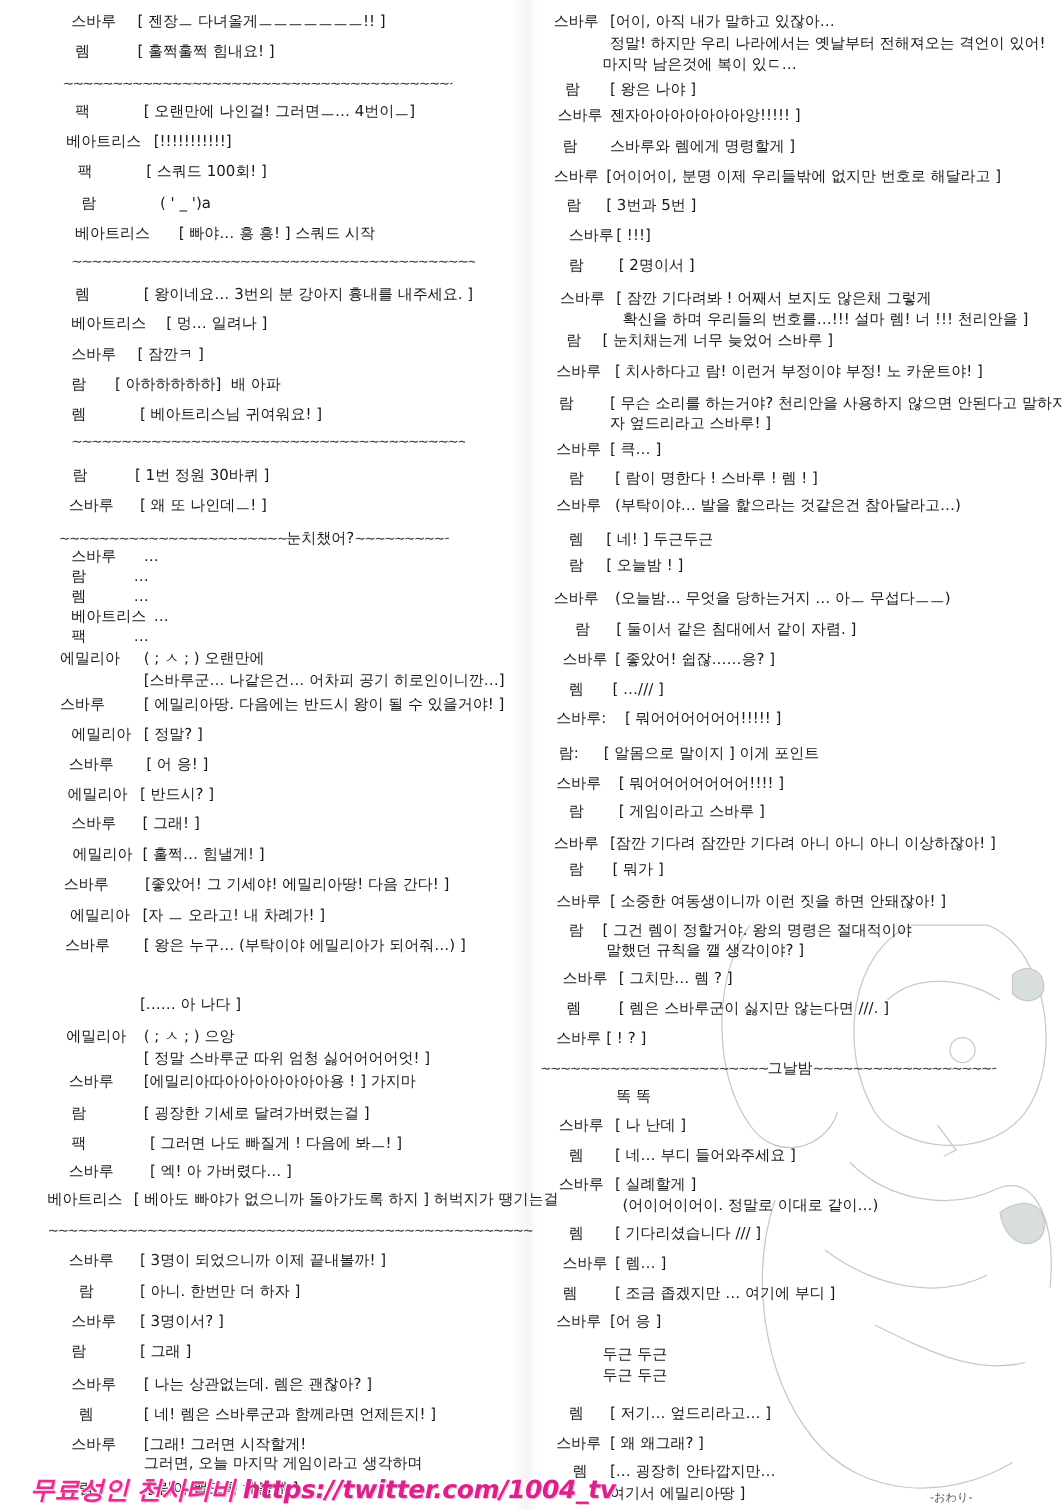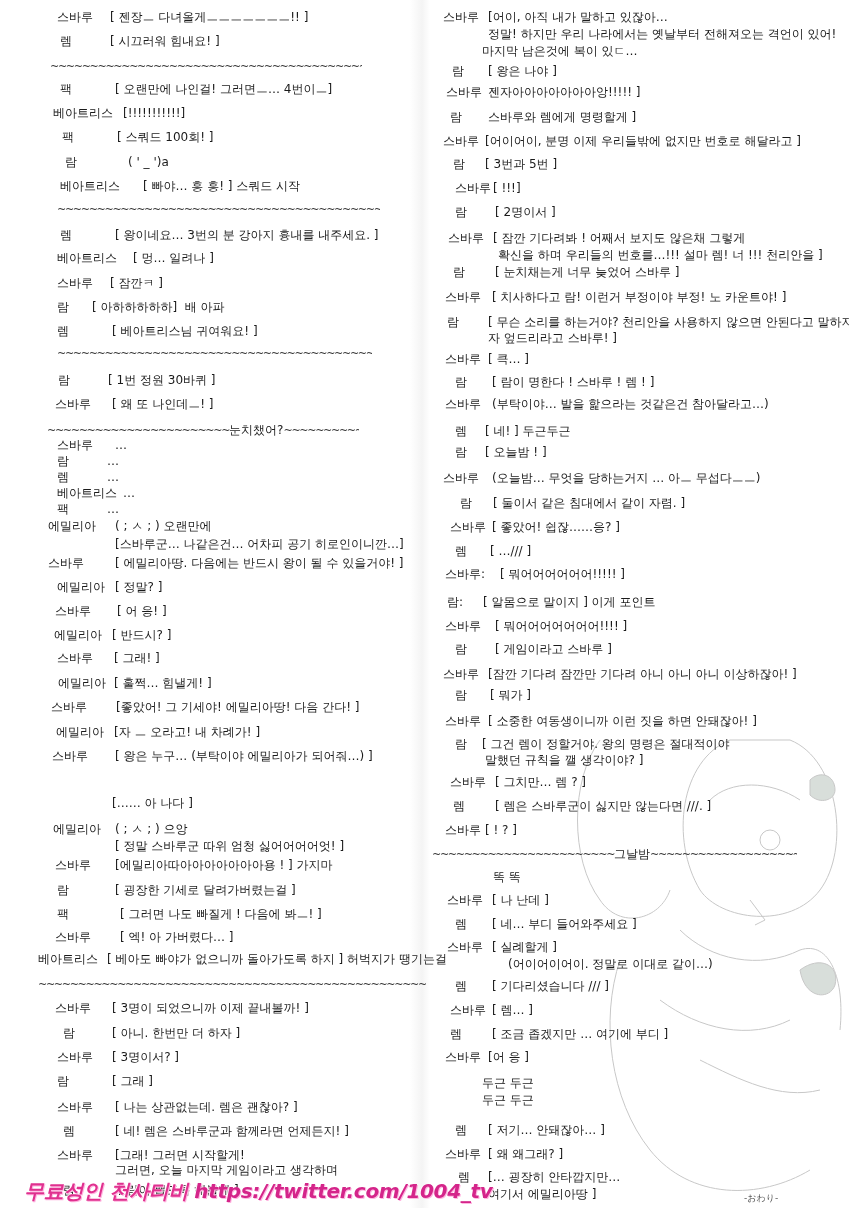--- a/index.html
+++ b/index.html
@@ -49,21 +49,21 @@
     <path d="M240 270 c20 -15 40 -5 35 15 c-5 15 -30 15 -35 -15 z" fill="#b9c4bc" stroke="#9a9a9a"></path>
   </svg>
 
   <div class="col col-left">
     <div class="line" style="top:10px">
       <span class="spk" style="left:57px">스바루</span>
       <span class="txt" style="left:110px">[ 젠장ㅡ 다녀올게ㅡㅡㅡㅡㅡㅡㅡ!! ]</span>
     </div>
     <div class="line" style="top:34px">
       <span class="spk" style="left:60px">렘</span>
-      <span class="txt" style="left:110px">[ 시끄러워 힘내요! ]</span>
+      <span class="txt" style="left:110px">[ 훌쩍훌쩍 힘내요! ]</span>
     </div>
     <div class="sep" style="top:60px;left:50px;width:312px">~~~~~~~~~~~~~~~~~~~~~~~~~~~~~~~~~~~~~~~~~~~~~~~~~~~~~~</div>
     <div class="line" style="top:82px">
       <span class="spk" style="left:60px">팩</span>
       <span class="txt" style="left:115px">[ 오랜만에 나인걸! 그러면ㅡ… 4번이ㅡ]</span>
     </div>
     <div class="line" style="top:106px">
       <span class="spk" style="left:53px">베아트리스</span>
       <span class="txt" style="left:123px">[!!!!!!!!!!!]</span>
     </div>
@@ -284,21 +284,21 @@
     </div>
     <div class="line" style="top:231px">
       <span class="spk" style="left:18px">스바루</span>
       <span class="txt" style="left:63px">[ 잠깐 기다려봐 ! 어째서 보지도 않은채 그렇게</span>
     </div>
     <div class="line" style="top:248px">
       <span class="txt" style="left:68px">확신을 하며 우리들의 번호를…!!! 설마 렘! 너 !!! 천리안을 ]</span>
     </div>
     <div class="line" style="top:265px">
       <span class="spk" style="left:23px">람</span>
-      <span class="txt" style="left:65px">[ 눈치채는게 너무 늦었어 스바루 ]</span>
+      <span class="txt" style="left:52px">[ 눈치채는게 너무 늦었어 스바루 ]</span>
     </div>
     <div class="line" style="top:290px">
       <span class="spk" style="left:15px">스바루</span>
       <span class="txt" style="left:62px">[ 치사하다고 람! 이런거 부정이야 부정! 노 카운트야! ]</span>
     </div>
     <div class="line" style="top:315px">
       <span class="spk" style="left:17px">람</span>
       <span class="txt" style="left:58px">[ 무슨 소리를 하는거야? 천리안을 사용하지 않으면 안된다고 말하지 않았</span>
     </div>
     <div class="line" style="top:331px">
@@ -399,21 +399,21 @@
     </div>
     <div class="line" style="top:917px">
       <span class="spk" style="left:25px">렘</span>
       <span class="txt" style="left:62px">[ 네… 부디 들어와주세요 ]</span>
     </div>
     <div class="line" style="top:940px">
       <span class="spk" style="left:17px">스바루</span>
       <span class="txt" style="left:62px">[ 실례할게 ]</span>
     </div>
     <div class="line" style="top:957px">
-      <span class="txt" style="left:78px">(어이어이어이. 정말로 이대로 같이…)</span>
+      <span class="txt" style="left:68px">(어이어이어이. 정말로 이대로 같이…)</span>
     </div>
     <div class="line" style="top:979px">
       <span class="spk" style="left:25px">렘</span>
       <span class="txt" style="left:62px">[ 기다리셨습니다 /// ]</span>
     </div>
     <div class="line" style="top:1003px">
       <span class="spk" style="left:20px">스바루</span>
       <span class="txt" style="left:62px">[ 렘… ]</span>
     </div>
     <div class="line" style="top:1027px">
@@ -425,21 +425,21 @@
       <span class="txt" style="left:58px">[어 응 ]</span>
     </div>
     <div class="line" style="top:1076px">
       <span class="txt" style="left:52px">두근 두근</span>
     </div>
     <div class="line" style="top:1093px">
       <span class="txt" style="left:52px">두근 두근</span>
     </div>
     <div class="line" style="top:1123px">
       <span class="spk" style="left:25px">렘</span>
-      <span class="txt" style="left:58px">[ 저기… 안돼잖아… ]</span>
+      <span class="txt" style="left:58px">[ 저기… 엎드리라고… ]</span>
     </div>
     <div class="line" style="top:1147px">
       <span class="spk" style="left:15px">스바루</span>
       <span class="txt" style="left:58px">[ 왜 왜그래? ]</span>
     </div>
     <div class="line" style="top:1170px">
       <span class="spk" style="left:28px">렘</span>
       <span class="txt" style="left:58px">[… 굉장히 안타깝지만…</span>
     </div>
     <div class="line" style="top:1187px">

